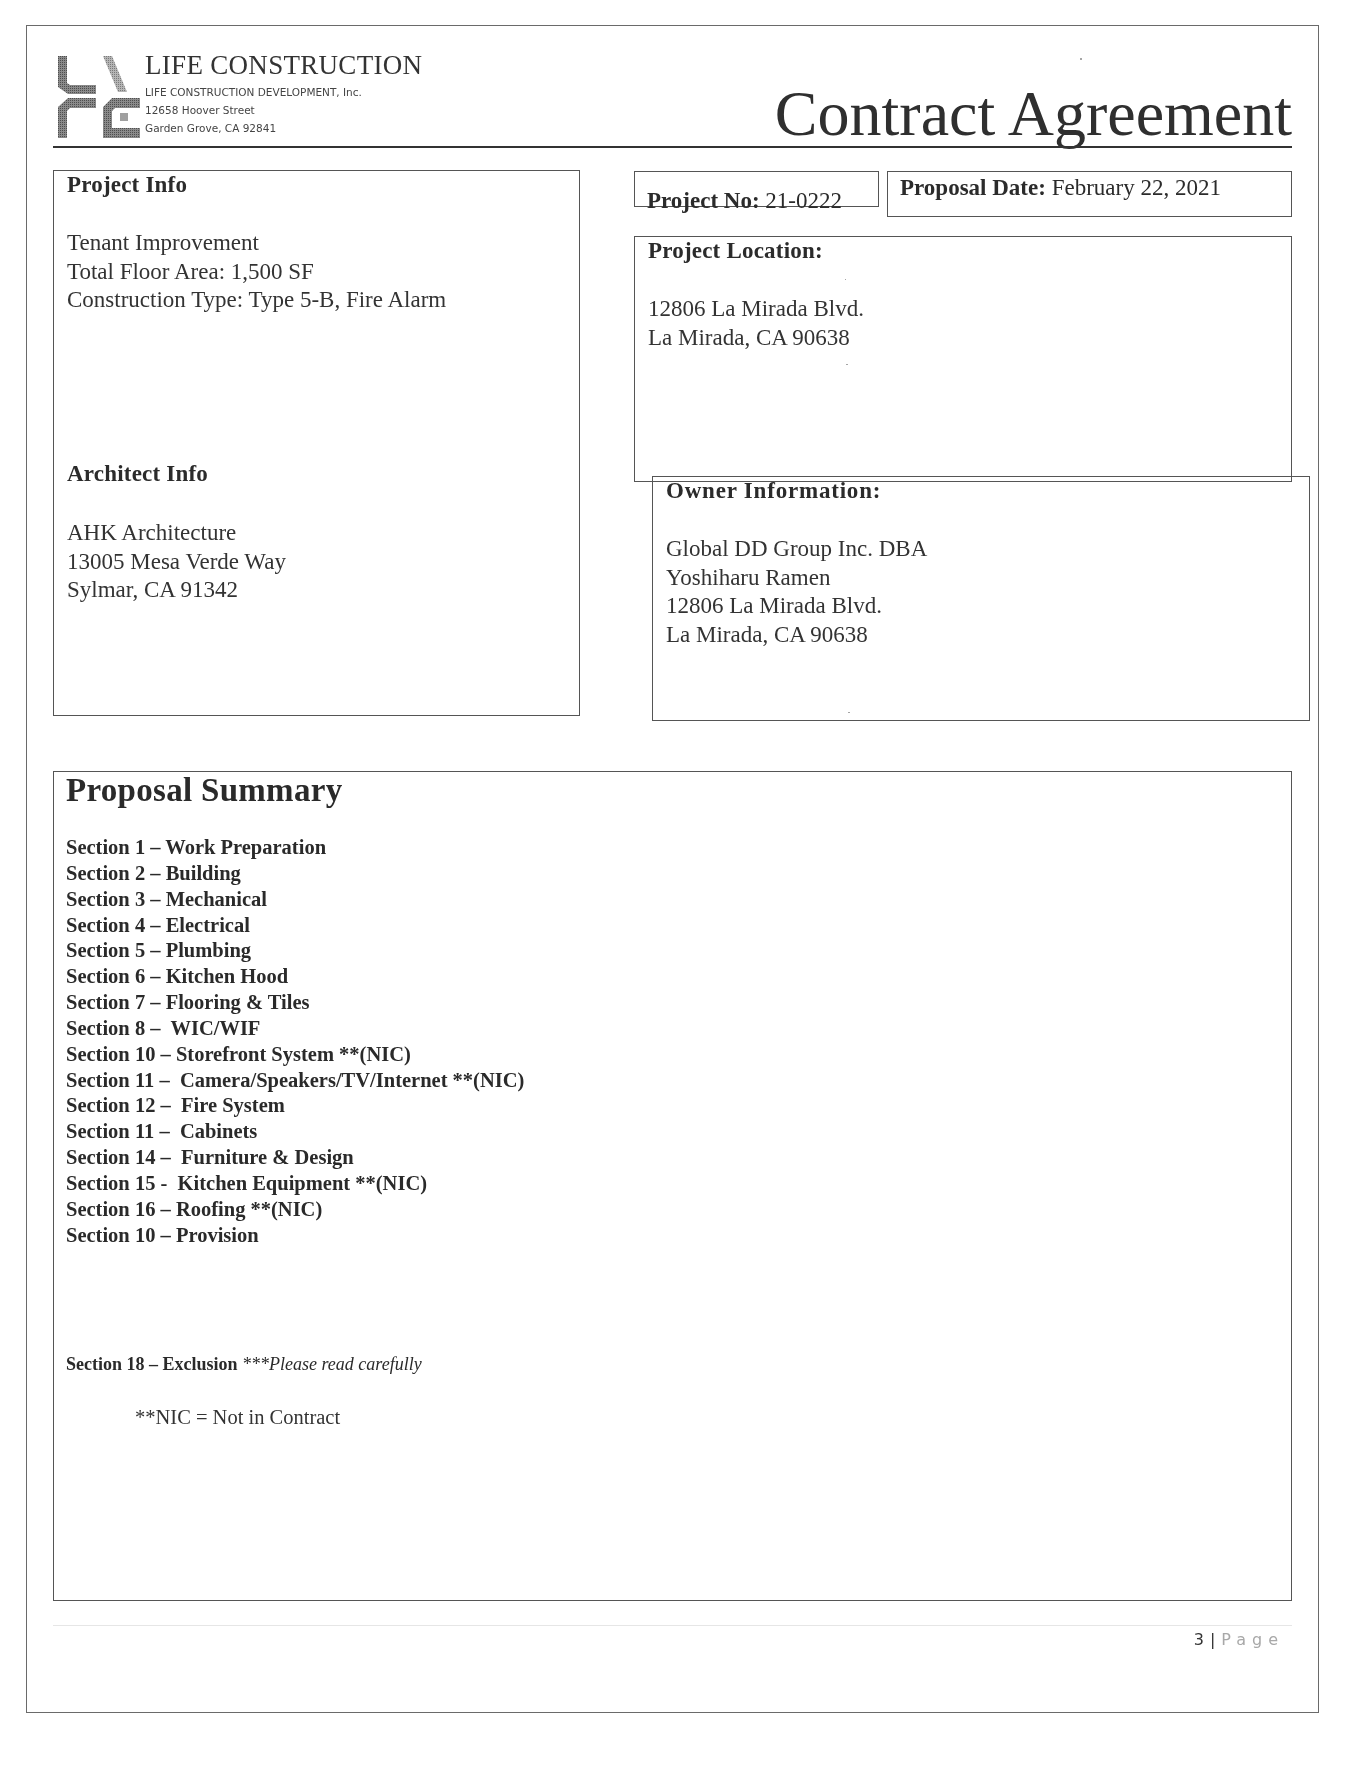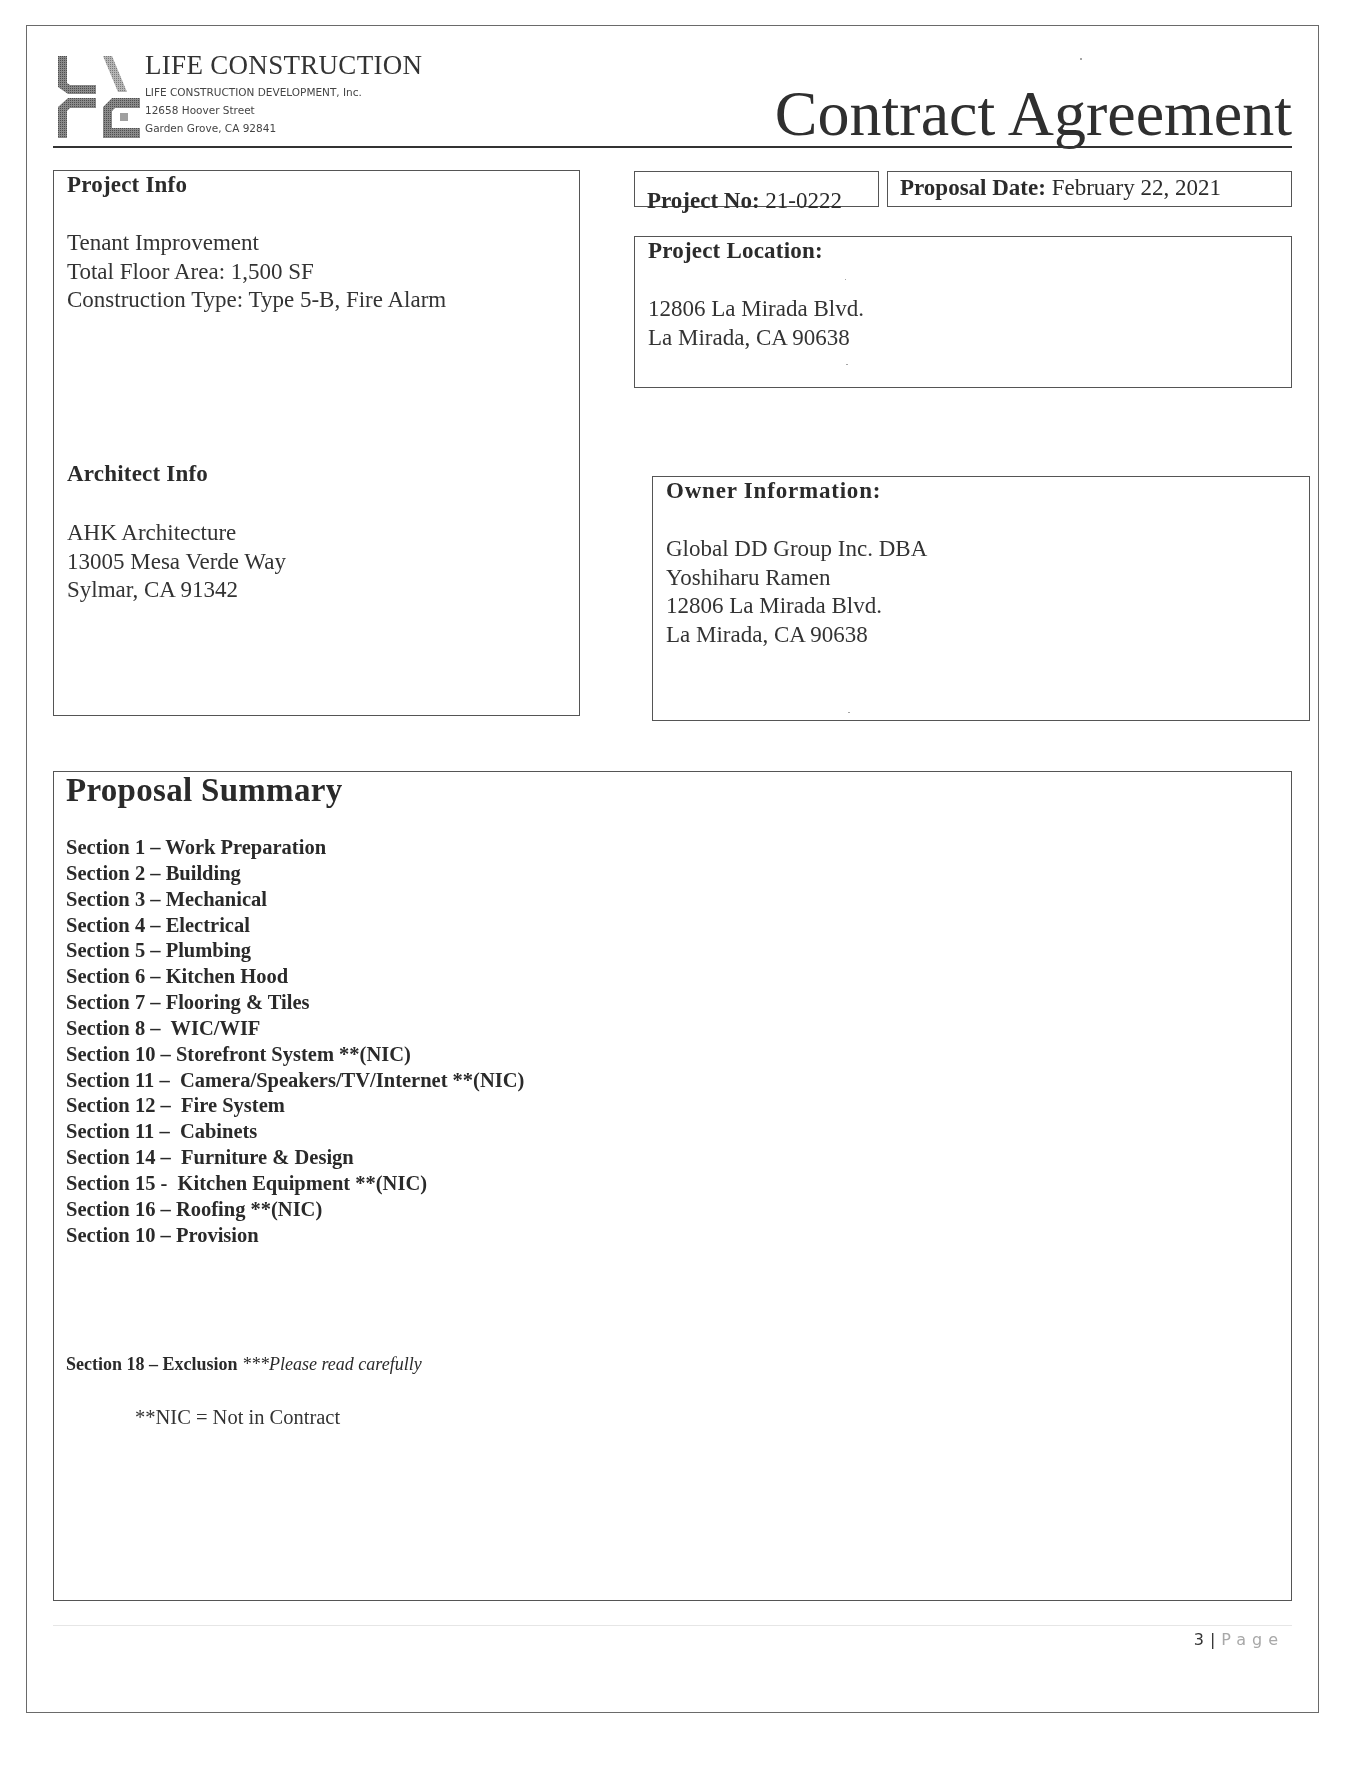--- a/index.html
+++ b/index.html
@@ -81,28 +81,28 @@
   <div class="body-line">Sylmar, CA 91342</div>
 </div>
 
 <div class="box" style="left:634px; top:171px; width:245px; height:36px;">
   <div class="abs inline-label" style="left:12px; top:16px;">
     <b>Project No:</b>
     <span>21-0222</span>
   </div>
 </div>
 
-<div class="box" style="left:887px; top:171px; width:405px; height:36px;">
+<div class="box" style="left:887px; top:171px; width:405px; height:46px;">
   <div class="abs inline-label" style="left:12px; top:3px;">
     <b>Proposal Date:</b>
     <span>February 22, 2021</span>
   </div>
 </div>
 
-<div class="box" style="left:634px; top:236px; width:658px; height:152px;">
+<div class="box" style="left:634px; top:236px; width:658px; height:246px;">
   <div class="abs heading" style="left:13px; top:1px;">Project Location:</div>
   <div class="abs" style="left:13px; top:58px;">
     <div class="body-line">12806 La Mirada Blvd.</div>
     <div class="body-line">La Mirada, CA 90638</div>
   </div>
 </div>
 
 <div class="box" style="left:652px; top:476px; width:658px; height:245px;">
   <div class="abs heading" style="left:13px; top:1px; letter-spacing:0.8px;">Owner Information:</div>
   <div class="abs" style="left:13px; top:58px;">

